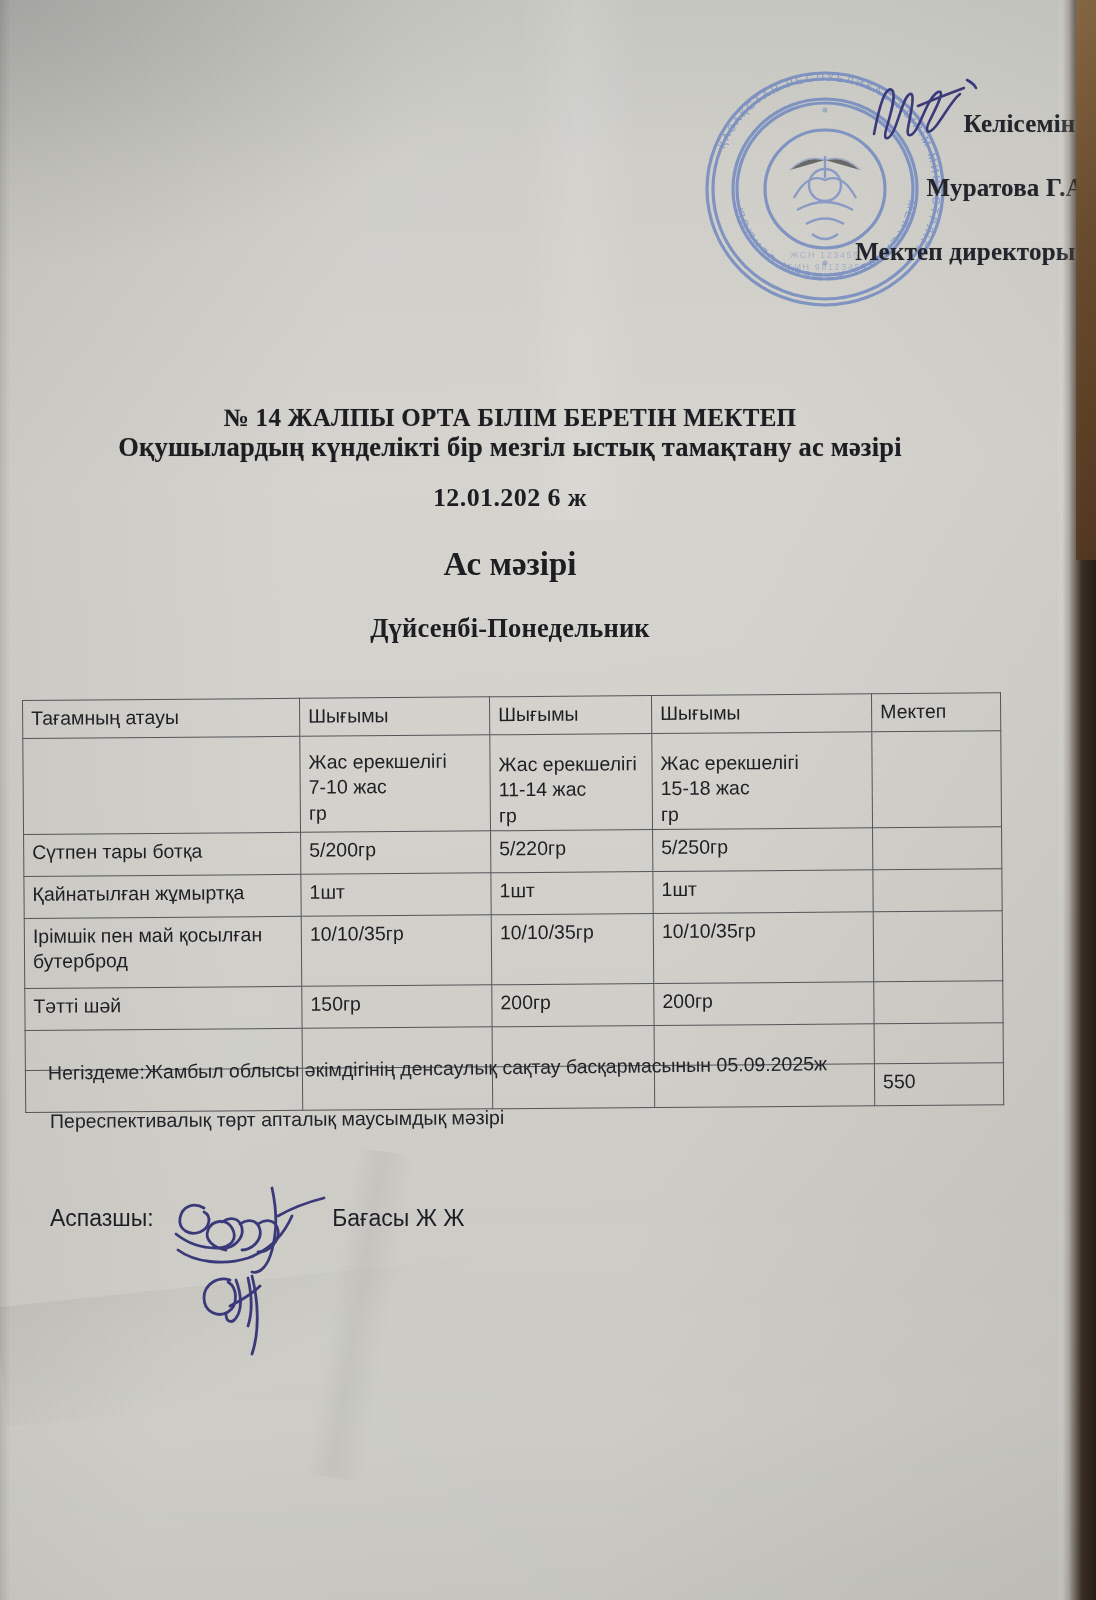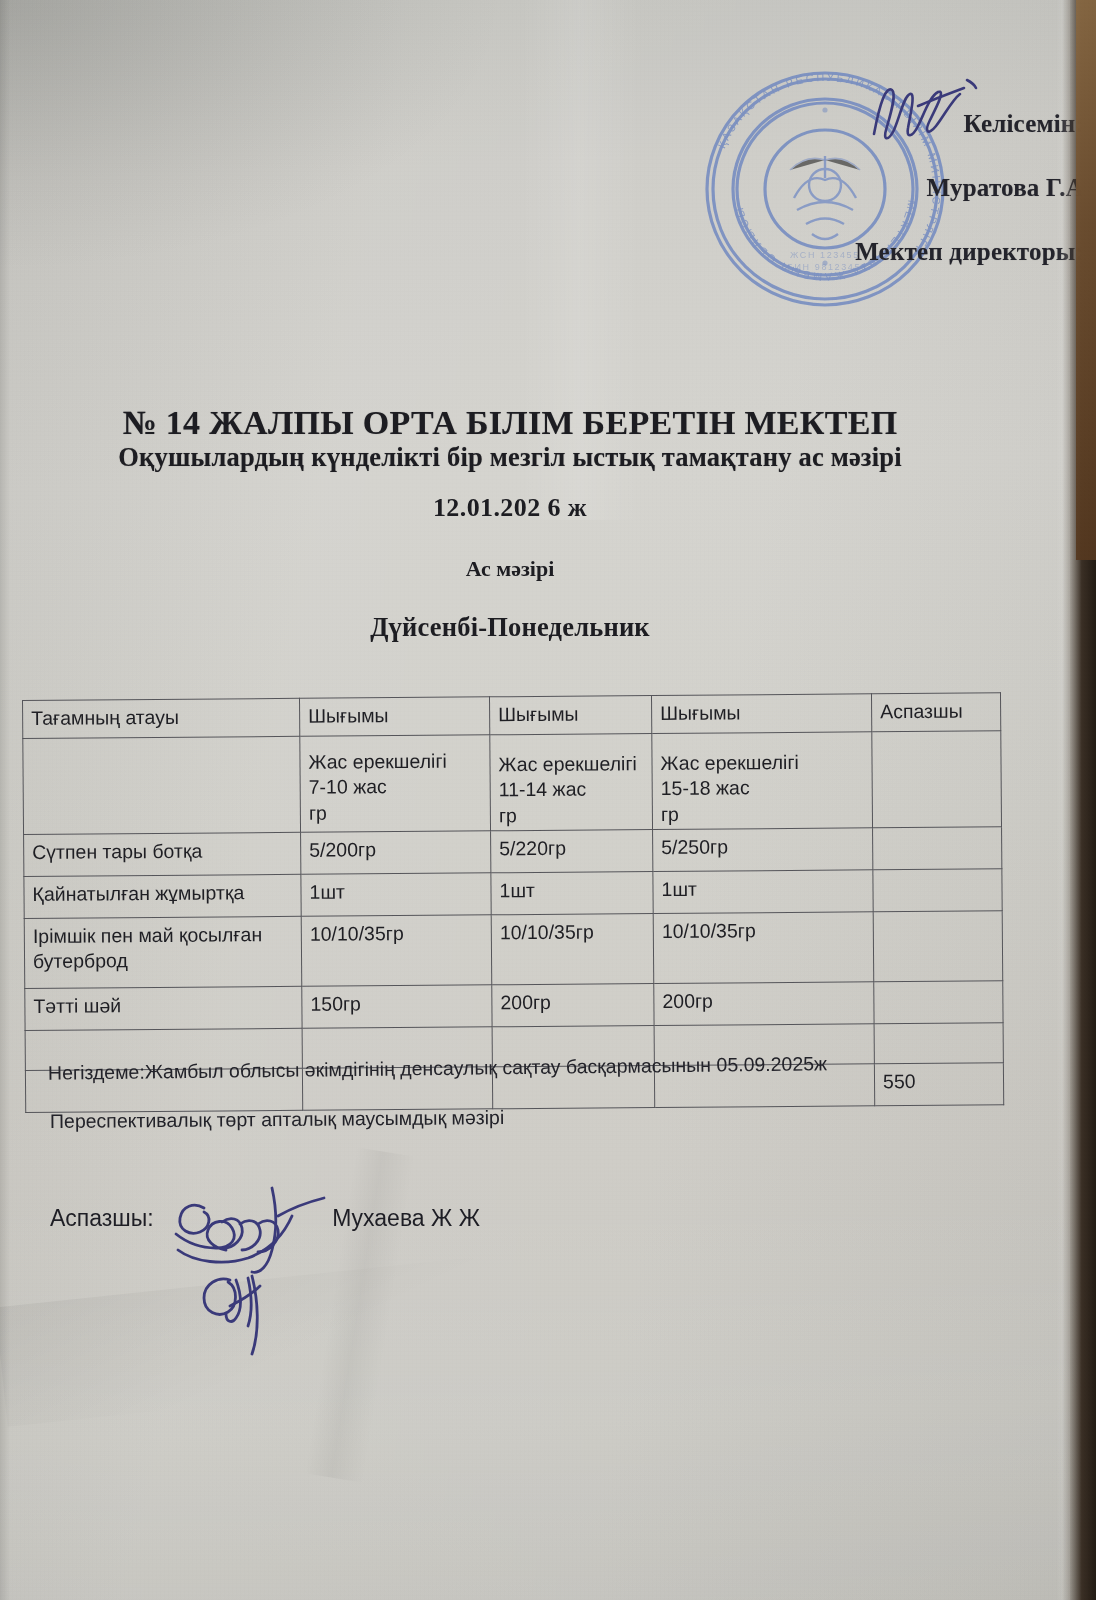--- a/index.html
+++ b/index.html
@@ -125,39 +125,39 @@
     position: absolute;
     left: 0;
     top: 404px;
     width: 1020px;
     text-align: center;
     font-family: "Liberation Serif", serif;
     color: #1d1d22;
   }
   .t1 {
     font-weight: bold;
-    font-size: 34px;
+    font-size: 25px;
     letter-spacing: 0.3px;
     text-shadow: 0 0 1px rgba(0,0,0,0.3);
   }
   .t2 {
     font-weight: bold;
     font-size: 26.5px;
     letter-spacing: 0.2px;
     text-shadow: 0 0 1px rgba(0,0,0,0.3);
   }
   .t3 {
     font-weight: bold;
     font-size: 26px;
     margin-top: 20px;
     letter-spacing: 0.4px;
   }
   .t4 {
     font-weight: bold;
-    font-size: 22px;
+    font-size: 33px;
     margin-top: 33px;
   }
   .t5 {
     font-weight: bold;
     font-size: 26.5px;
     margin-top: 30px;
     letter-spacing: 0.2px;
   }
 
   
@@ -326,21 +326,21 @@
         <col class="col-b">
         <col class="col-c">
         <col class="col-price">
     </colgroup>
     <tbody>
       <tr class="row-head">
         <th>Тағамның атауы</th>
         <th>Шығымы</th>
         <th>Шығымы</th>
         <th>Шығымы</th>
-        <th>Аспазшы</th>
+        <th>Мектеп</th>
       </tr>
       <tr class="row-age">
         <td></td>
         <td>
           <span class="nudge-down">Жас ерекшелігі</span>
           <span class="age-l2 nudge-down">7-10 жас</span>
           <span class="age-l3 nudge-down">гр</span>
         </td>
         <td>
           <span class="nudge-down2">Жас ерекшелігі</span>
@@ -398,21 +398,21 @@
         <td>550</td>
       </tr>
     </tbody>
   </table>
 
   <div class="note note1">Негіздеме:Жамбыл облысы әкімдігінің денсаулық сақтау басқармасынын 05.09.2025ж</div>
   <div class="note note2">Переспективалық төрт апталық маусымдық мәзірі</div>
 
   <div class="sig-row sig1">
     <span class="label">Аспазшы:</span>
-    <span class="name">Мухаева Ж Ж</span>
+    <span class="name">Бағасы Ж Ж</span>
   </div>
 
   <div class="ink ink-chef">
     <svg viewBox="0 0 200 110" xmlns="http://www.w3.org/2000/svg">
       <g fill="none" stroke="#3a3a7a" stroke-width="2.8" stroke-linecap="round">
         <path d="M 44 36 C 34 30, 22 34, 20 46 C 18 58, 30 64, 40 60 C 50 56, 52 44, 44 40"></path>
         <path d="M 16 62 C 26 70, 40 76, 56 76 C 72 76, 78 66, 72 56 C 66 46, 52 48, 48 58 C 44 68, 54 76, 66 78"></path>
         <path d="M 62 50 C 70 44, 80 46, 82 56 C 84 66, 74 76, 64 76"></path>
         <path d="M 80 52 C 88 46, 98 48, 100 58 C 102 68, 92 78, 82 78"></path>
         <path d="M 98 52 C 106 46, 116 48, 118 58 C 120 68, 110 80, 98 80"></path>

